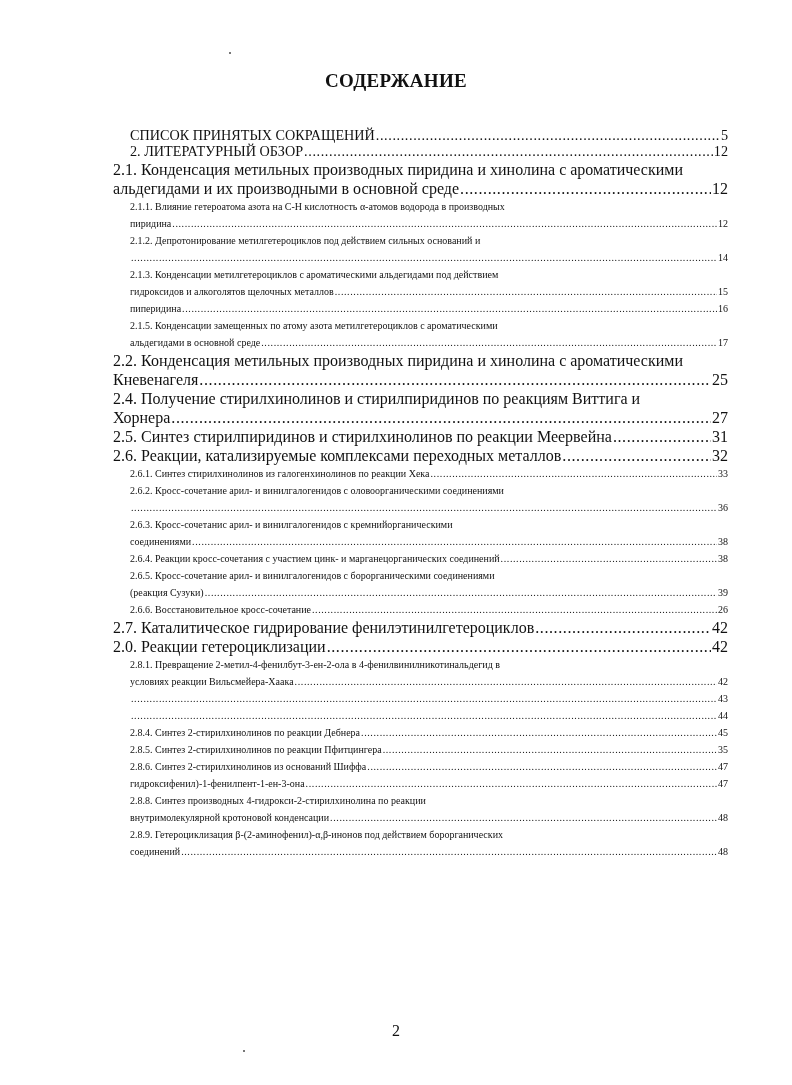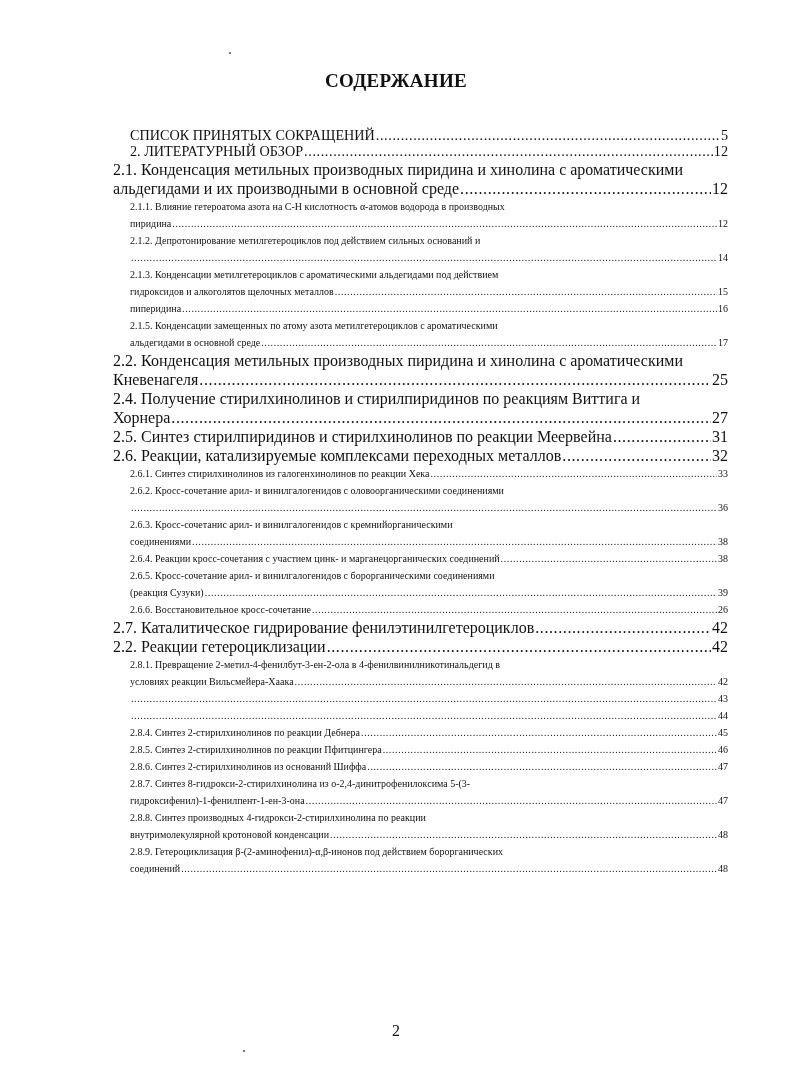--- a/index.html
+++ b/index.html
@@ -171,21 +171,21 @@
       </div>
       <div class="entry lvl1">
         <div class="row">
           <span class="txt">2.7. Каталитическое гидрирование фенилэтинилгетероциклов</span>
           <span class="dots"></span>
           <span class="pg">42</span>
         </div>
       </div>
       <div class="entry lvl1">
         <div class="row">
-          <span class="txt">2.2. Реакции гетероциклизации</span>
+          <span class="txt">2.0. Реакции гетероциклизации</span>
           <span class="dots"></span>
           <span class="pg">42</span>
         </div>
       </div>
       <div class="entry lvl2">
         <div class="line1">2.8.1. Превращение 2-метил-4-фенилбут-3-ен-2-ола в 4-фенилвинилникотинальдегид в</div>
         <div class="row">
           <span class="txt">условиях реакции Вильсмейера-Хаака</span>
           <span class="dots"></span>
           <span class="pg">42</span>
@@ -207,32 +207,31 @@
         <div class="row">
           <span class="txt">2.8.4. Синтез 2-стирилхинолинов по реакции Дебнера</span>
           <span class="dots"></span>
           <span class="pg">45</span>
         </div>
       </div>
       <div class="entry lvl2">
         <div class="row">
           <span class="txt">2.8.5. Синтез 2-стирилхинолинов по реакции Пфитцингера</span>
           <span class="dots"></span>
-          <span class="pg">46</span>
+          <span class="pg">35</span>
         </div>
       </div>
       <div class="entry lvl2">
         <div class="row">
           <span class="txt">2.8.6. Синтез 2-стирилхинолинов из оснований Шиффа</span>
           <span class="dots"></span>
           <span class="pg">47</span>
         </div>
       </div>
       <div class="entry lvl2">
-        <div class="line1">2.8.7. Синтез 8-гидрокси-2-стирилхинолина из о-2,4-динитрофенилоксима 5-(3-</div>
         <div class="row">
           <span class="txt">гидроксифенил)-1-фенилпент-1-ен-3-она</span>
           <span class="dots"></span>
           <span class="pg">47</span>
         </div>
       </div>
       <div class="entry lvl2">
         <div class="line1">2.8.8. Синтез производных 4-гидрокси-2-стирилхинолина по реакции</div>
         <div class="row">
           <span class="txt">внутримолекулярной кротоновой конденсации</span>

